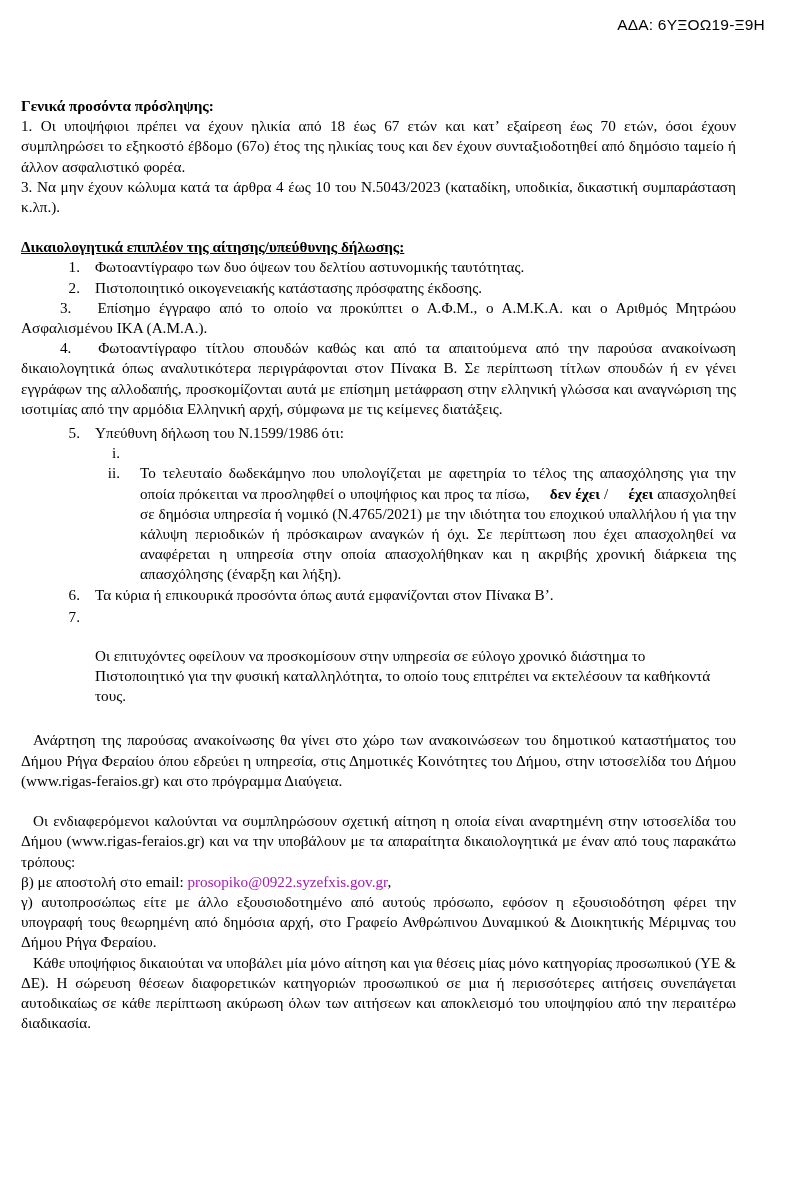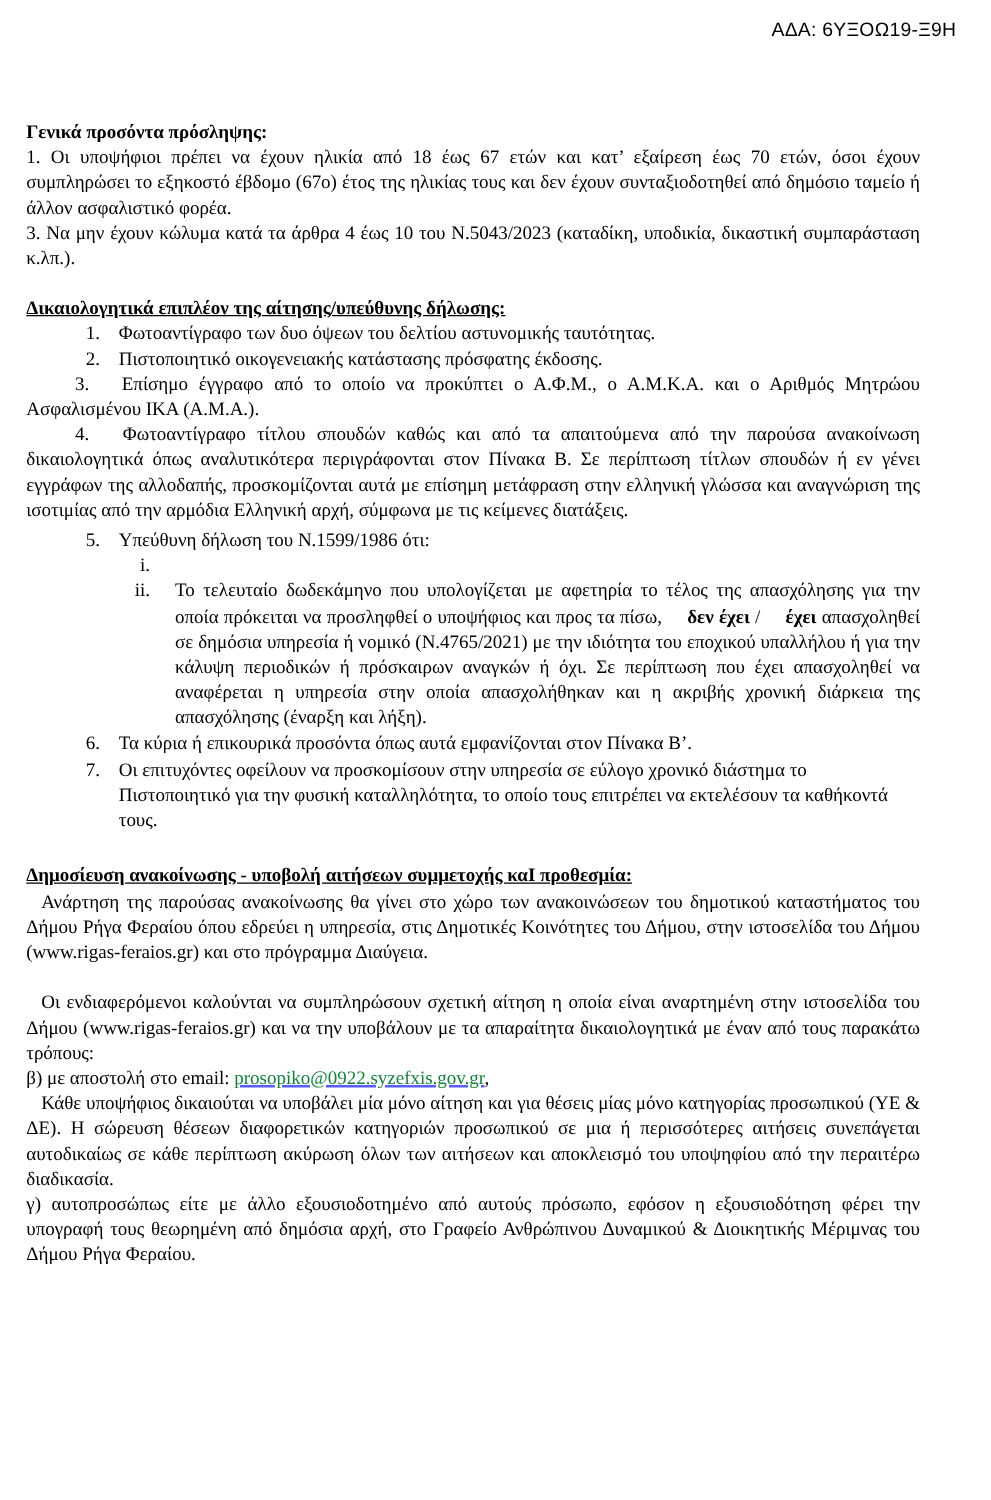--- a/index.html
+++ b/index.html
@@ -12,21 +12,21 @@
   .h { font-weight: bold; margin: 0; }
   .hu { font-weight: bold; text-decoration: underline; margin: 0; }
   p { margin: 0; }
   .gap { height: 20px; }
   .li { display: flex; }
   .li .num { width: 20px; flex: none; text-align: right; margin-left: 39px; margin-right: 15px; }
   .li .txt { flex: 1; }
   .sub { display: flex; margin-left: 0; }
   .sub .rn { width: 24px; flex: none; text-align: right; margin-left: 75px; margin-right: 20px; }
   .sub .txt { flex: 1; }
-  .link { color: #15803d; text-decoration: underline; text-decoration-color: #5b5bff; text-decoration-thickness: 1.5px; margin-top: 24px; }
+  .link { color: #a21caf; text-decoration-color: #5b5bff; text-decoration-thickness: 1.5px; margin-top: 24px; }
   .pi { text-indent: 12px; }
   b { font-weight: bold; margin-left: 16px; }
 </style>
 </head>
 <body>
 
 <div class="ada">ΑΔΑ: 6ΥΞΟΩ19-Ξ9Η</div>
 
 <div class="page">
 
@@ -66,30 +66,29 @@
     <span class="rn">ii.</span>
     <span class="txt j"><span>Το τελευταίο δωδεκάμηνο που υπολογίζεται με αφετηρία το τέλος της απασχόλησης για την οποία πρόκειται να προσληφθεί ο υποψήφιος και προς τα πίσω, </span><b>δεν έχει</b><span> / </span><b>έχει</b><span> απασχοληθεί σε δημόσια υπηρεσία ή νομικό (Ν.4765/2021)  με την ιδιότητα του εποχικού υπαλλήλου ή για την κάλυψη περιοδικών ή πρόσκαιρων αναγκών ή όχι. Σε περίπτωση που έχει απασχοληθεί να αναφέρεται η υπηρεσία στην οποία απασχολήθηκαν και η ακριβής χρονική διάρκεια της απασχόλησης (έναρξη και λήξη).</span></span>
   </div>
 
   <div class="li">
     <span class="num">6.</span>
     <span class="txt">Τα κύρια ή επικουρικά προσόντα όπως αυτά εμφανίζονται στον Πίνακα Β’.</span>
   </div>
   <div class="li" style="margin-top:2px;">
     <span class="num">7.</span>
-    <span class="txt" style="padding-right:6px;">Οι επιτυχόντες οφείλουν να προσκομίσουν στην υπηρεσία σε εύλογο χρονικό διάστημα το Πιστοποιητικό για την φυσική καταλληλότητα, το οποίο τους επιτρέπει να εκτελέσουν τα καθήκοντά τους.</span>
+    <span class="txt" style="padding-right:6px;margin-top:39px;">Οι επιτυχόντες οφείλουν να προσκομίσουν στην υπηρεσία σε εύλογο χρονικό διάστημα το Πιστοποιητικό για την φυσική καταλληλότητα, το οποίο τους επιτρέπει να εκτελέσουν τα καθήκοντά τους.</span>
   </div>
 
   <div class="gap" style="height:24px;"></div>
 
-  <p class="hu">Δημοσίευση ανακοίνωσης - υποβολή αιτήσεων συμμετοχής καΙ προθεσμία:</p>
   <p class="j pi">Ανάρτηση της παρούσας ανακοίνωσης θα γίνει στο χώρο των ανακοινώσεων του δημοτικού καταστήματος του Δήμου Ρήγα Φεραίου όπου εδρεύει η υπηρεσία, στις Δημοτικές Κοινότητες του Δήμου, στην  ιστοσελίδα του Δήμου (www.rigas-feraios.gr) και στο πρόγραμμα Διαύγεια.</p>
 
   <div class="gap"></div>
 
   <p class="j pi">Οι ενδιαφερόμενοι καλούνται να συμπληρώσουν σχετική αίτηση  η οποία είναι αναρτημένη στην ιστοσελίδα του  Δήμου (www.rigas-feraios.gr) και να την υποβάλουν με τα απαραίτητα δικαιολογητικά με έναν από τους παρακάτω τρόπους:</p>
   <p>
     <span>β) με αποστολή στο email: </span><a class="link">prosopiko@0922.syzefxis.gov.gr</a><span>,</span>
   </p>
+  <p class="j">γ) αυτοπροσώπως είτε με άλλο εξουσιοδοτημένο από αυτούς πρόσωπο, εφόσον η εξουσιοδότηση φέρει την υπογραφή τους θεωρημένη από δημόσια αρχή,  στο Γραφείο Ανθρώπινου Δυναμικού &amp; Διοικητικής Μέριμνας του Δήμου Ρήγα Φεραίου.</p>
   <p class="j pi">Κάθε υποψήφιος δικαιούται να υποβάλει μία μόνο αίτηση και για θέσεις μίας μόνο κατηγορίας προσωπικού (ΥΕ &amp; ΔΕ). Η σώρευση θέσεων διαφορετικών κατηγοριών προσωπικού σε μια ή περισσότερες αιτήσεις συνεπάγεται αυτοδικαίως σε κάθε περίπτωση ακύρωση όλων των αιτήσεων και αποκλεισμό του υποψηφίου από την περαιτέρω διαδικασία.</p>
-  <p class="j">γ) αυτοπροσώπως είτε με άλλο εξουσιοδοτημένο από αυτούς πρόσωπο, εφόσον η εξουσιοδότηση φέρει την υπογραφή τους θεωρημένη από δημόσια αρχή,  στο Γραφείο Ανθρώπινου Δυναμικού &amp; Διοικητικής Μέριμνας του Δήμου Ρήγα Φεραίου.</p>
 
 </div>
 
 </body></html>

